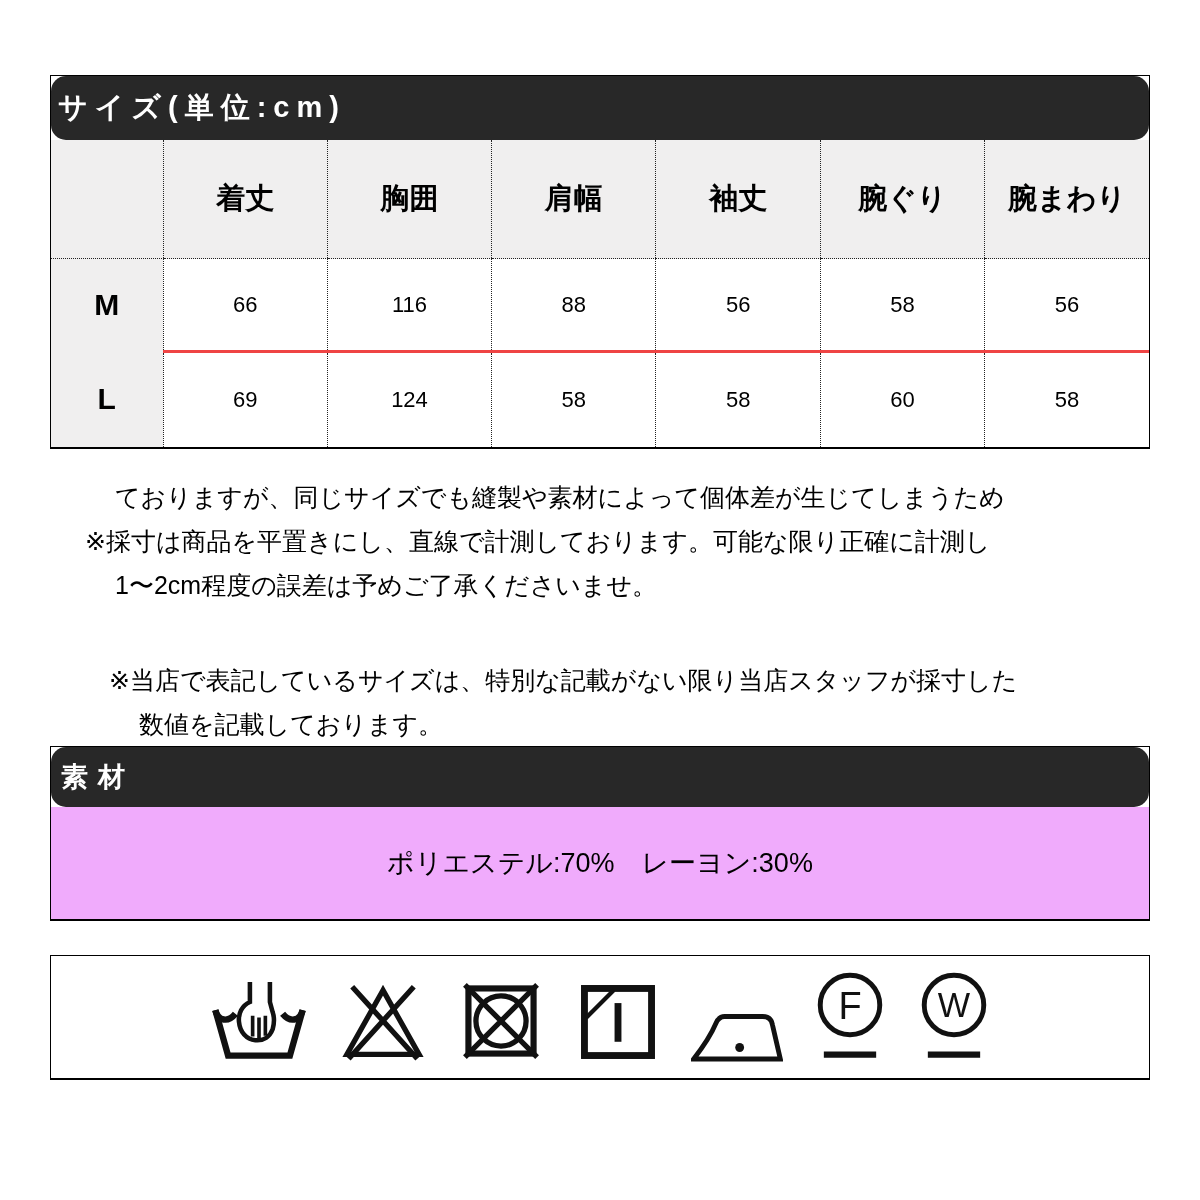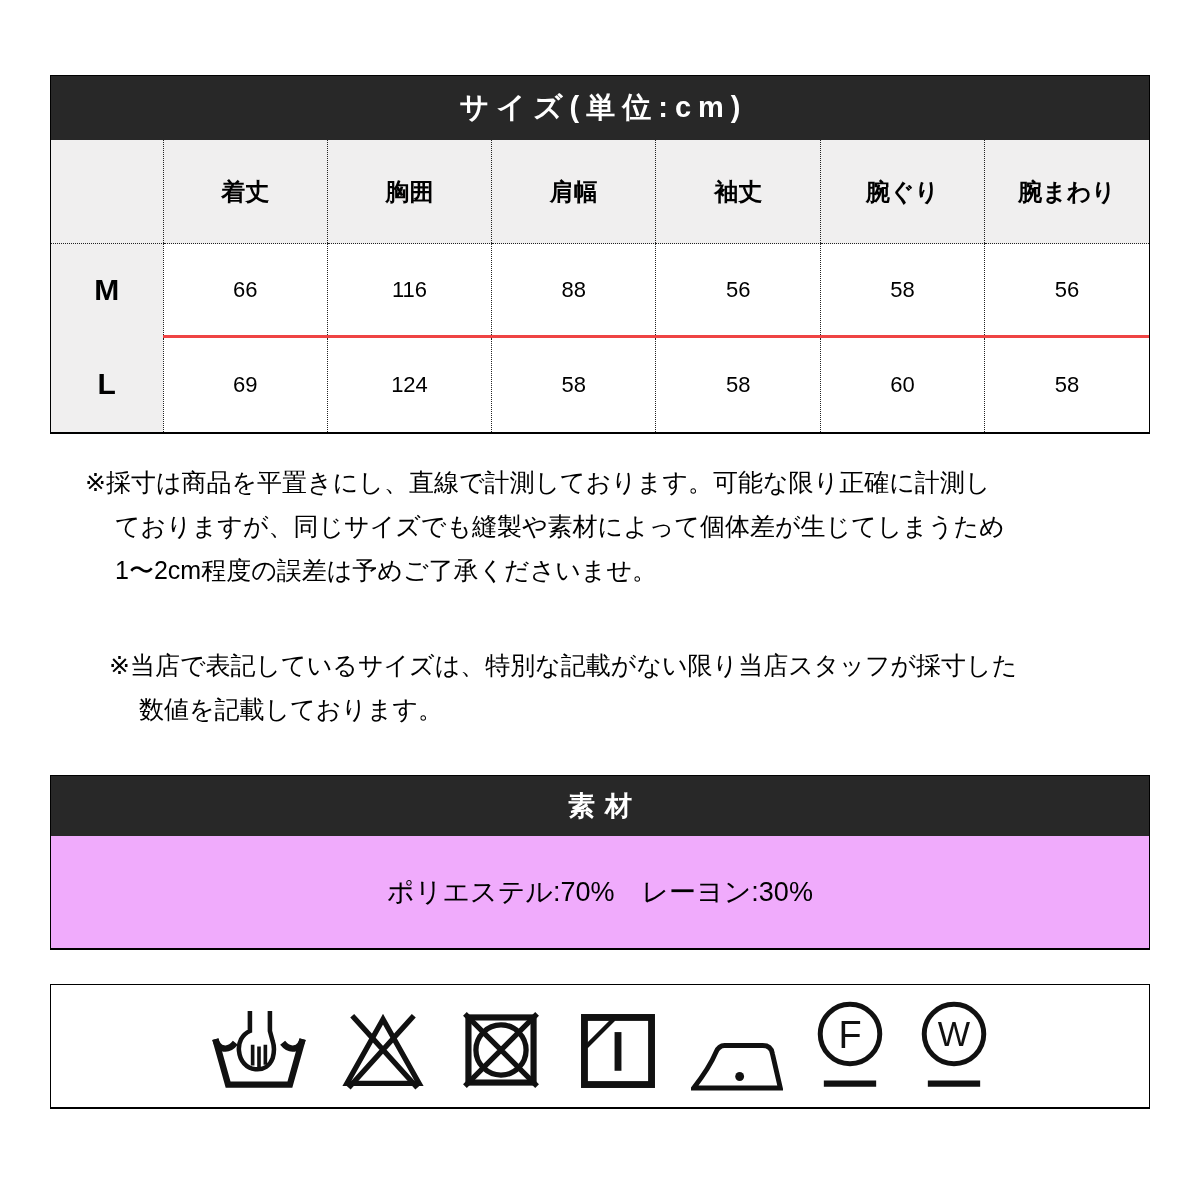--- a/index.html
+++ b/index.html
@@ -14,43 +14,44 @@
   
   .box{
     margin:0 50px;
     border:1px solid #000;
     border-bottom-width:2px;
     box-sizing:border-box;
   }
   .bar{
     background:#282828;
     color:#fff;
-    display:flex;align-items:center;justify-content:center;
+    display:flex;align-items:center;justify-content:flex-start;
     font-weight:bold;
+    border-radius:15px;
   }
   .bar span{white-space:nowrap;}
 
   
   .size-box{margin-top:75px;}
   .size-bar{height:64px;font-size:29px;letter-spacing:7px;}
   .size-bar span{margin-left:7px;}
   table.stable{
     width:100%;
     border-collapse:collapse;
     table-layout:fixed;
   }
   col.c0{width:112px;}
   .stable th,.stable td{
     text-align:center;vertical-align:middle;
     padding:0;
   }
   .stable thead th{
-    height:103px;
+    height:118px;
     background:#f0efef;
-    font-size:24px;font-weight:bold;
+    font-size:29px;font-weight:bold;
   }
   .stable thead th{border-bottom:1px dotted #222;}
   .stable th + th,
   .stable td + td{border-left:1px dotted #222;}
   td.lbl{
     background:#f0efef;
     font-weight:bold;font-size:30px;
   }
   td.val{background:#fff;font-size:22px;}
   tr.row-m td{height:91px;}
@@ -58,21 +59,21 @@
   tr.row-l td.val{border-top:3px solid #ef4444;}
 
   
   .notes{margin:26px 85px 0;}
   .note{font-size:25px;line-height:44px;}
   .note + .note{margin-top:51px;margin-left:24px;}
   .nline{white-space:nowrap;}
   .nline.cont{padding-left:30px;}
 
   
-  .material-box{margin-top:44px;}
+  .material-box{}
   .sub-bar{height:60px;font-size:27px;letter-spacing:10px;}
   .sub-bar span{margin-left:10px;}
   .material-body{
     height:112px;
     display:flex;align-items:center;justify-content:center;
     font-size:27px;
     background:#f0abfc;
   }
 
   
@@ -137,22 +138,22 @@
           <td class="val">58</td>
           <td class="val">60</td>
           <td class="val">58</td>
         </tr>
       </tbody>
     </table>
   </section>
 
   <div class="notes">
     <div class="note">
+      <div class="nline cont">ておりますが、同じサイズでも縫製や素材によって個体差が生じてしまうため</div>
       <div class="nline">※採寸は商品を平置きにし、直線で計測しております。可能な限り正確に計測し</div>
-      <div class="nline cont">ておりますが、同じサイズでも縫製や素材によって個体差が生じてしまうため</div>
       <div class="nline cont">1〜2cm程度の誤差は予めご了承くださいませ。</div>
     </div>
     <div class="note">
       <div class="nline">※当店で表記しているサイズは、特別な記載がない限り当店スタッフが採寸した</div>
       <div class="nline cont">数値を記載しております。</div>
     </div>
   </div>
 
   <section class="box material-box">
     <div class="bar sub-bar">

